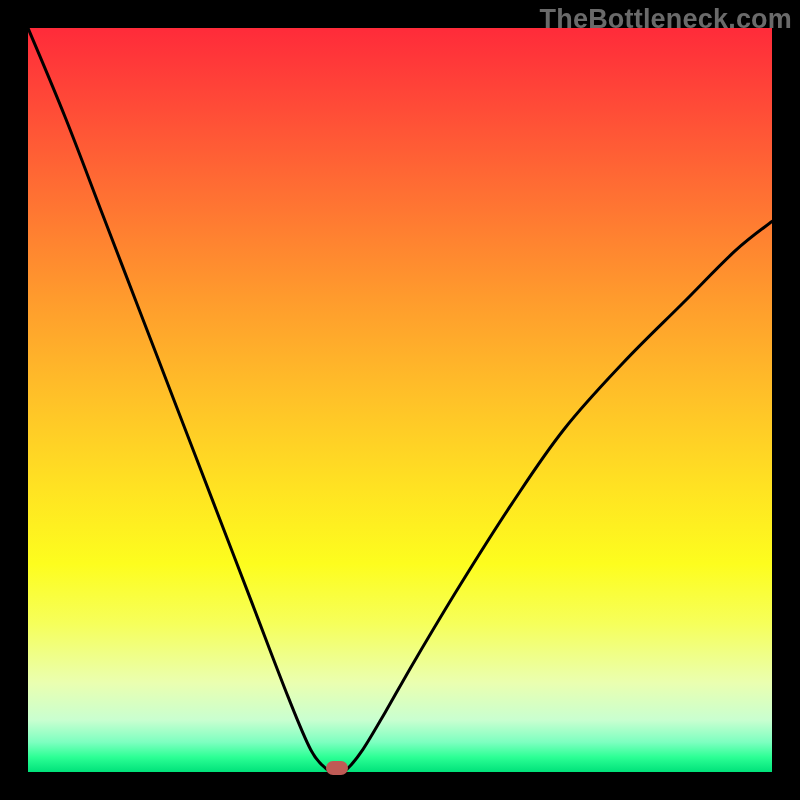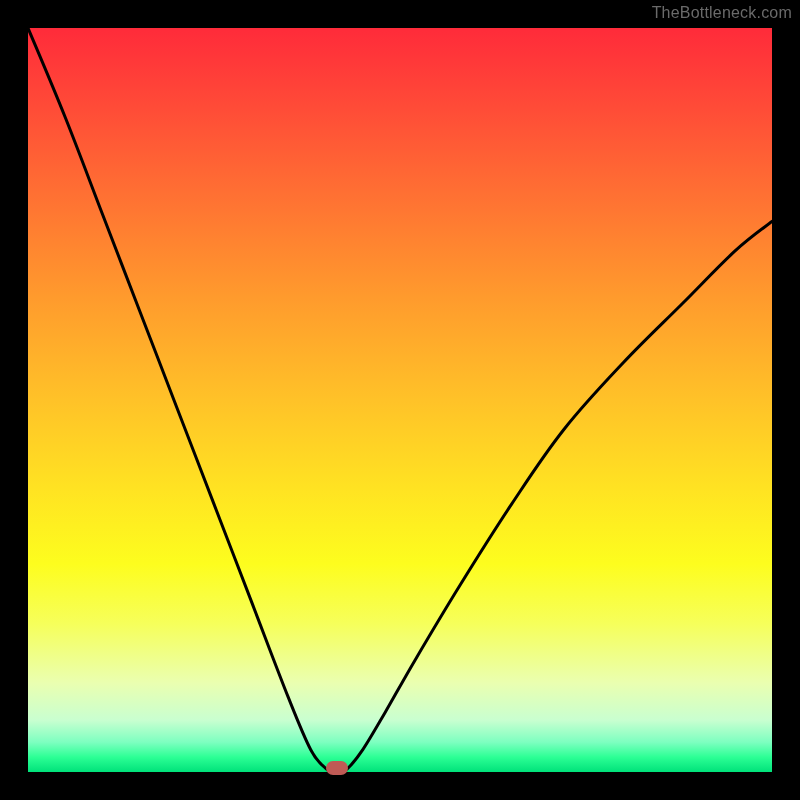--- a/index.html
+++ b/index.html
@@ -49,22 +49,22 @@
     background: #bf5a55;
     border-radius: 8px;
     transform: translate(-50%, -50%);
   }
 
   .attribution {
     position: absolute;
     top: 4px;
     right: 8px;
     color: #6a6a6a;
-    font-size: 16px;
-    font-weight: 400;
+    font-size: 27px;
+    font-weight: 700;
     letter-spacing: 0.2px;
     font-family: Verdana, Geneva, sans-serif;
   }
 </style>
 </head>
 <body>
 
 <div class="frame">
 
   <div class="plot-area">

